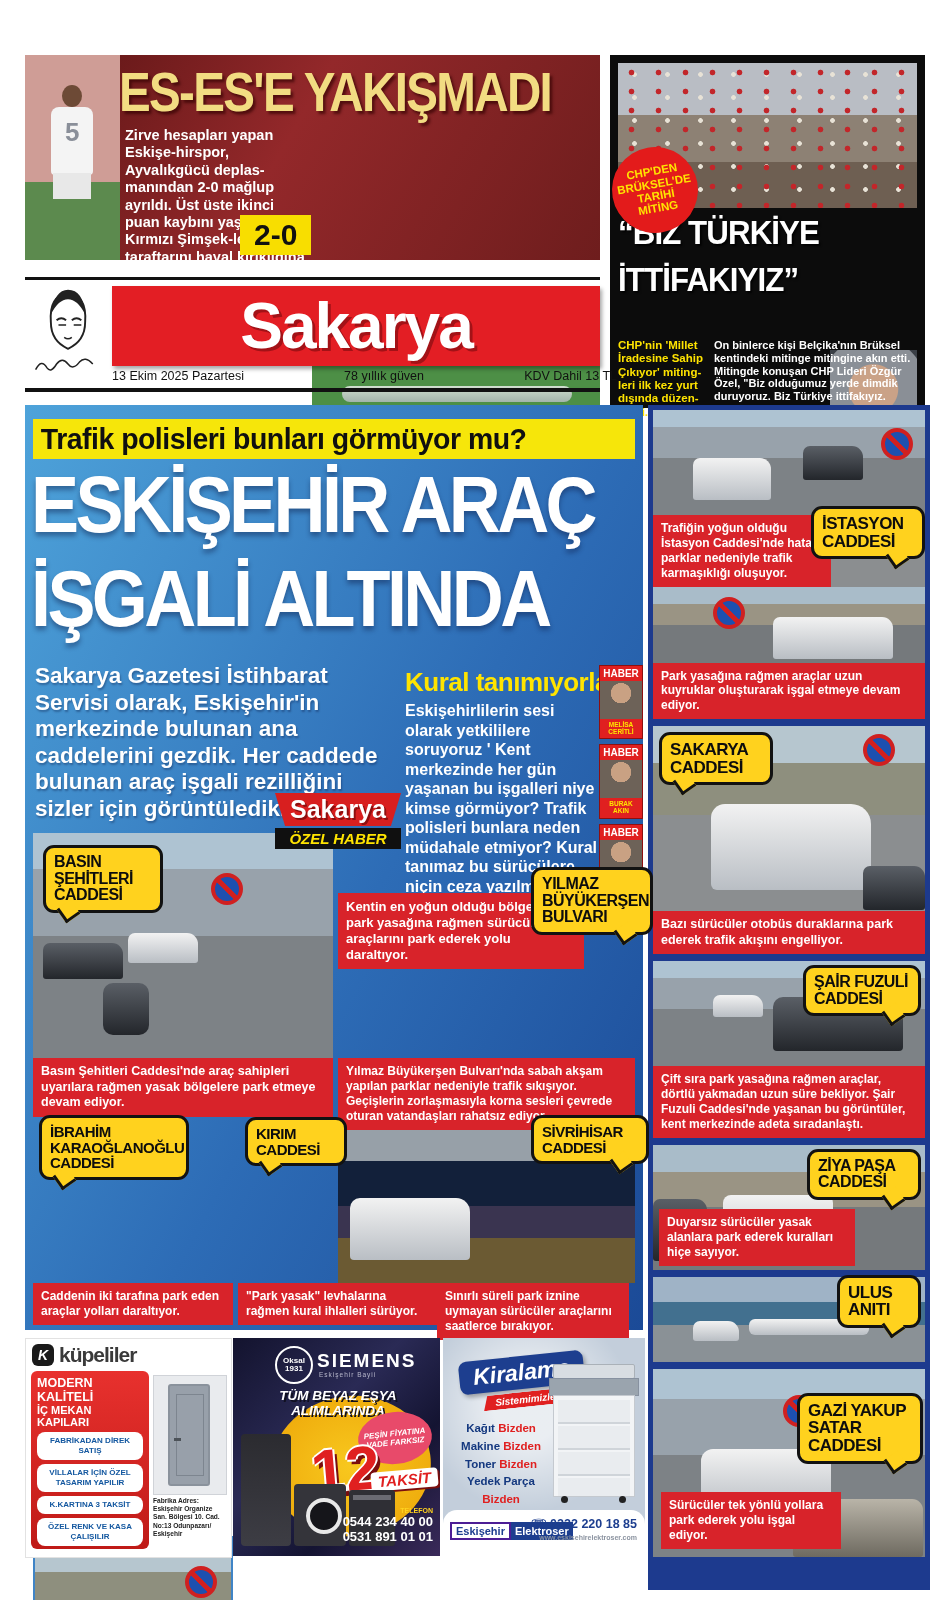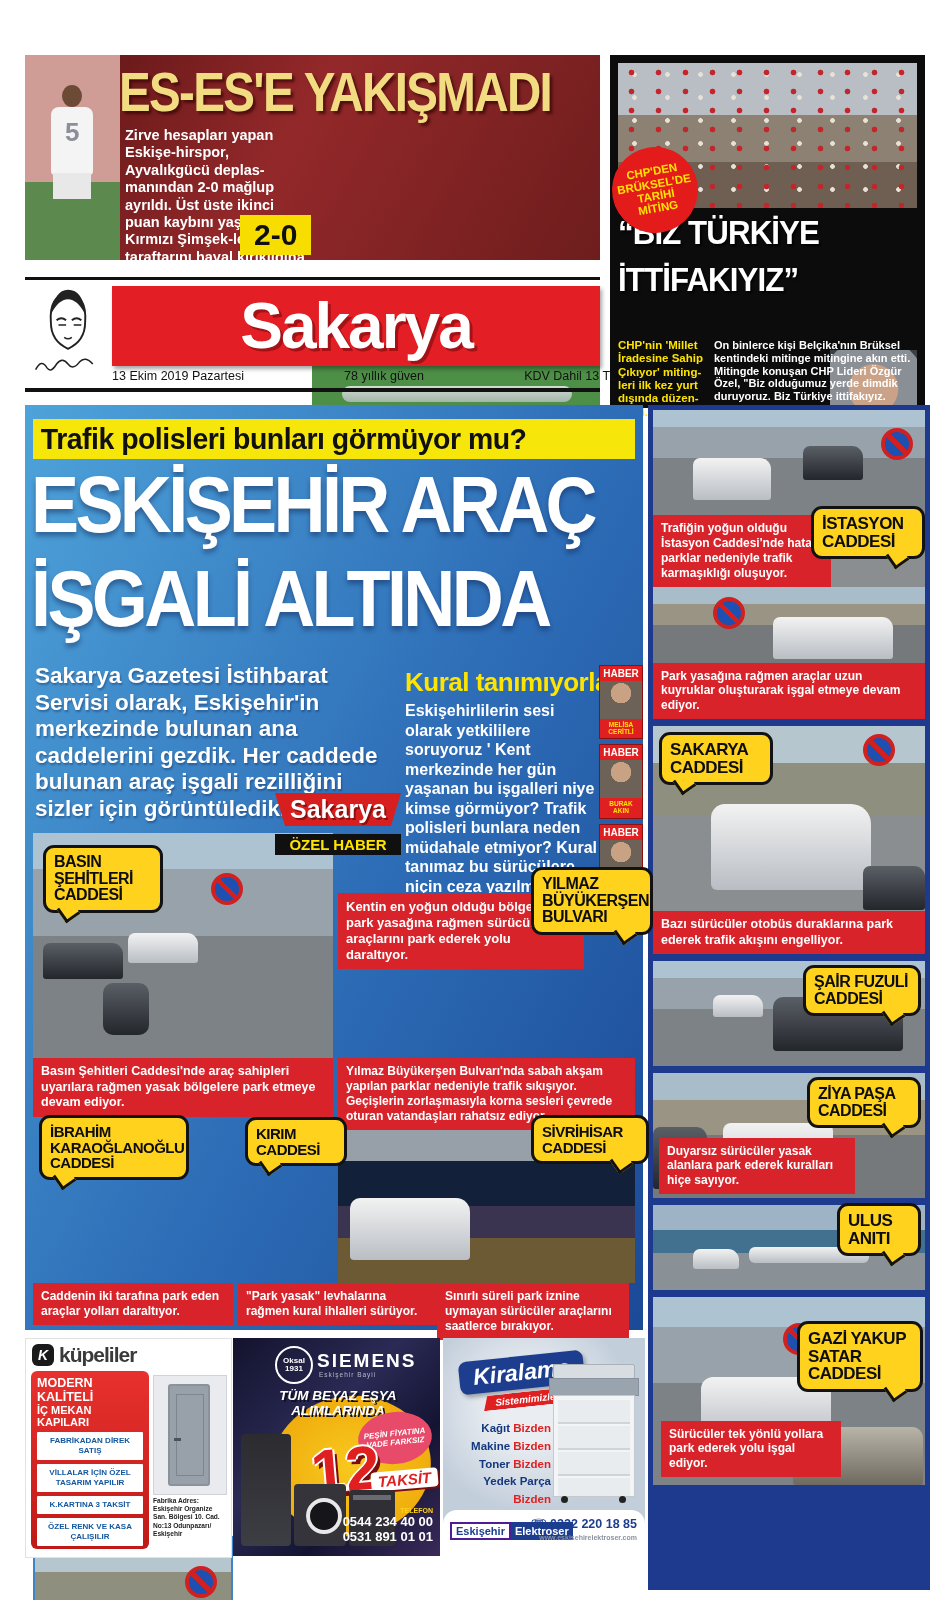--- a/index.html
+++ b/index.html
@@ -33,21 +33,21 @@
     bottom:-10px;left:14px;}
   .bubble.tail-r::after{left:auto;right:16px;}
   
   .cap{background:#d8232a;color:#fff;font-weight:700;font-size:12.5px;line-height:1.24;padding:6px 8px;box-sizing:border-box;}
   .rcol-card{position:relative;margin-bottom:7px;}
   .rephoto{height:38px;background:radial-gradient(circle at 50% 32%,#c9a183 0 30%,#6d6258 31% 100%);}
   .reporter{background:#e02020;border:1px solid #8e0f0f;margin-bottom:5px;text-align:center;}
   .reporter .tag{color:#fff;font-weight:700;font-size:10px;padding:2px 0;}
   .reporter .nm{color:#ffe400;font-weight:700;font-size:6.5px;line-height:1.1;padding:2px 1px 3px;}
   .pill{background:#fff;color:#1458a0;font-weight:700;font-size:8px;line-height:1.25;text-align:center;
-    border-radius:1px;padding:4px 5px;margin:4px 0;}
+    border-radius:8px;padding:4px 5px;margin:4px 0;}
   .ad{position:absolute;top:1338px;height:218px;overflow:hidden;}
 </style>
 </head>
 <body>
 
 <div class="abs" style="left:25px;top:55px;width:575px;height:205px;background:linear-gradient(120deg,#5a1414 0%,#93282a 45%,#6e1d1d 100%);overflow:visible;">
   <div class="photo ph-player abs" style="left:0;top:0;width:95px;height:205px;">
     <div class="abs" style="left:26px;top:52px;width:42px;height:68px;background:#f4f4f4;border-radius:8px 8px 4px 4px;"></div>
     <div class="abs" style="left:37px;top:30px;width:20px;height:22px;background:#6d4a36;border-radius:50%;"></div>
     <div class="abs" style="left:40px;top:62px;color:#8a8f99;font-weight:700;font-size:26px;">5</div>
@@ -79,21 +79,21 @@
     <path d="M22 32 Q26 6 40 6 Q56 6 58 32 Q50 16 40 16 Q30 16 22 32 Z" fill="#222"></path>
     <path d="M28 38 q5 -4 10 0 M44 38 q5 -4 10 0" fill="none" stroke="#222" stroke-width="2"></path>
     <path d="M30 43 h8 M46 43 h8 M36 56 q4 3 8 0" fill="none" stroke="#222" stroke-width="1.6"></path>
     <path d="M6 90 q6 -12 12 -2 q4 6 10 -4 q6 -8 12 0 q5 7 12 -2 q6 -7 14 2" fill="none" stroke="#222" stroke-width="1.6"></path>
   </svg>
 </div>
 <div class="abs" style="left:112px;top:286px;width:488px;height:80px;background:#e31e24;display:flex;align-items:center;justify-content:center;box-shadow:2px 3px 4px rgba(0,0,0,.35);">
   <span style="color:#fff;font-weight:700;font-size:64px;letter-spacing:-2px;text-shadow:3px 3px 0 #a31217;">Sakarya</span>
 </div>
 <div class="abs" style="left:112px;top:369px;width:505px;display:flex;justify-content:space-between;font-size:12.5px;color:#111;">
-  <span>13 Ekim 2019 Pazartesi</span>
+  <span>13 Ekim 2025 Pazartesi</span>
   <span>78 yıllık güven</span>
   <span>KDV Dahil 13 TL</span>
 </div>
 <div class="abs" style="left:25px;top:388px;width:575px;height:4px;background:#111;"></div>
 
 <div class="abs" style="left:25px;top:405px;width:618px;height:925px;background:linear-gradient(118deg,#4ea3da 0%,#2d6cb6 55%,#1b4a97 100%);">
   <div class="abs" style="left:8px;top:14px;width:602px;height:40px;background:#f6e60a;display:flex;align-items:center;">
     <span style="color:#101010;font-weight:700;font-size:29px;letter-spacing:-0.5px;white-space:nowrap;padding-left:8px;transform:scaleX(0.98);transform-origin:left center;">Trafik polisleri bunları görmüyor mu?</span>
   </div>
   <div class="abs" style="left:6px;top:54px;color:#fff;font-weight:700;font-size:80px;letter-spacing:-4px;white-space:nowrap;transform:scaleX(0.9);transform-origin:left top;text-shadow:0 4px 6px rgba(10,20,60,.4);">ESKİŞEHİR ARAÇ</div>
@@ -115,21 +115,21 @@
     </div>
     <div class="reporter">
       <div class="tag">HABER</div>
       <div class="rephoto"></div>
       <div class="nm">ZEYNEP ERDİR</div>
     </div>
   </div>
 
   <div class="abs" style="left:250px;top:388px;width:126px;text-align:center;z-index:7;">
     <div style="background:#d81f1f;color:#fff;font-weight:700;font-size:25px;padding:2px 6px;clip-path:polygon(0 0,100% 0,92% 100%,8% 100%);text-shadow:2px 2px 0 #8e0f0f;">Sakarya</div>
-    <div style="background:#101010;color:#ffe400;font-weight:700;font-size:15px;padding:2px 4px;margin-top:8px;">ÖZEL HABER</div>
+    <div style="background:#101010;color:#ffe400;font-weight:700;font-size:15px;padding:2px 4px;margin-top:2px;font-style:italic;">ÖZEL HABER</div>
   </div>
 
   <div class="photo ph-street abs" style="left:8px;top:428px;width:300px;height:225px;">
     <div class="nopark" style="left:178px;top:40px;"></div>
     <div class="car" style="left:10px;top:110px;width:80px;height:36px;"></div>
     <div class="car white" style="left:95px;top:100px;width:70px;height:30px;"></div>
     <div class="car" style="left:70px;top:150px;width:46px;height:52px;border-radius:10px;"></div>
   </div>
   <div class="bubble" style="left:18px;top:440px;width:98px;">BASIN ŞEHİTLERİ CADDESİ</div>
   <div class="cap abs" style="left:8px;top:653px;width:300px;min-height:44px;">Basın Şehitleri Caddesi'nde araç sahipleri uyarılara rağmen yasak bölgelere park etmeye devam ediyor.</div>
@@ -185,20 +185,21 @@
     <div class="bubble" style="left:6px;top:6px;width:92px;font-size:17px;">SAKARYA CADDESİ</div>
     <div class="cap" style="min-height:40px;">Bazı sürücüler otobüs duraklarına park ederek trafik akışını engelliyor.</div>
   </div>
 
   <div class="rcol-card">
     <div class="photo ph-street" style="height:105px;">
       <div class="car" style="left:120px;top:36px;width:130px;height:54px;border-radius:10px 16px 4px 4px;"></div>
       <div class="car white" style="left:60px;top:34px;width:50px;height:22px;"></div>
     </div>
     <div class="bubble tail-r" style="right:4px;top:4px;width:96px;font-size:16px;">ŞAİR FUZULİ CADDESİ</div>
+    <div class="cap" style="min-height:70px;font-size:12px;">Çift sıra park yasağına rağmen araçlar, dörtlü yakmadan uzun süre bekliyor. Şair Fuzuli Caddesi'nde yaşanan bu görüntüler, kent merkezinde adeta sıradanlaştı.</div>
   </div>
 
   <div class="rcol-card">
     <div class="photo ph-street3" style="height:125px;">
       <div class="car white" style="left:70px;top:50px;width:110px;height:60px;border-radius:8px 8px 3px 3px;"></div>
       <div class="car" style="left:0px;top:54px;width:54px;height:62px;"></div>
       <div class="nopark" style="left:160px;top:8px;"></div>
     </div>
     <div class="bubble tail-r" style="right:4px;top:4px;width:92px;font-size:16px;">ZİYA PAŞA CADDESİ</div>
     <div class="cap" style="position:absolute;left:6px;bottom:4px;width:196px;min-height:40px;font-size:12px;">Duyarsız sürücüler yasak alanlara park ederek kuralları hiçe sayıyor.</div>
@@ -268,21 +269,21 @@
   <div class="abs" style="right:7px;bottom:12px;text-align:right;">
     <div style="color:#ffd21e;font-weight:700;font-size:7px;">TELEFON</div>
     <div style="color:#fff;font-weight:700;font-size:13px;">0544 234 40 00</div>
     <div style="color:#fff;font-weight:700;font-size:13px;">0531 891 01 01</div>
   </div>
 </div>
 
 <div class="ad" style="left:443px;width:202px;background:radial-gradient(circle at 42% 32%,rgba(255,255,255,.65) 0 18%,rgba(255,255,255,0) 55%),#c3cedb;">
   <div class="abs" style="left:16px;top:18px;background:#1d3e8f;color:#fff;font-weight:700;font-style:italic;font-size:23px;padding:3px 14px;border-radius:8px;transform:rotate(-6deg);box-shadow:2px 3px 4px rgba(0,0,0,.3);">Kiralama</div>
   <div class="abs" style="left:40px;top:52px;background:#e02020;color:#fff;font-weight:700;font-style:italic;font-size:10px;padding:2px 12px;transform:rotate(-6deg);clip-path:polygon(4% 0,100% 0,96% 100%,0 100%);">Sistemimizle tanışın</div>
-  <div class="abs" style="left:8px;top:82px;width:100px;text-align:right;line-height:1.55;font-size:11.5px;font-weight:700;">
+  <div class="abs" style="left:8px;top:82px;width:100px;text-align:center;line-height:1.55;font-size:11.5px;font-weight:700;">
     <div><span style="color:#14387f">Kağıt</span> <span style="color:#e02020">Bizden</span></div>
     <div><span style="color:#14387f">Makine</span> <span style="color:#e02020">Bizden</span></div>
     <div><span style="color:#14387f">Toner</span> <span style="color:#e02020">Bizden</span></div>
     <div><span style="color:#14387f">Yedek Parça</span> <span style="color:#e02020">Bizden</span></div>
     <div><span style="color:#14387f">Servis</span> <span style="color:#e02020">Bizden</span></div>
     <div style="width:84px;height:12px;background:#e02020;border-radius:7px;margin:5px auto 0;"></div>
   </div>
   <div class="abs" style="left:106px;top:26px;width:90px;height:142px;">
     <div style="position:absolute;left:4px;top:0;width:80px;height:13px;background:#d8dde2;border:1px solid #aab1b8;border-radius:2px;"></div>
     <div style="position:absolute;left:0;top:14px;width:88px;height:16px;background:#9aa4ae;border:1px solid #8791a0;"></div>

